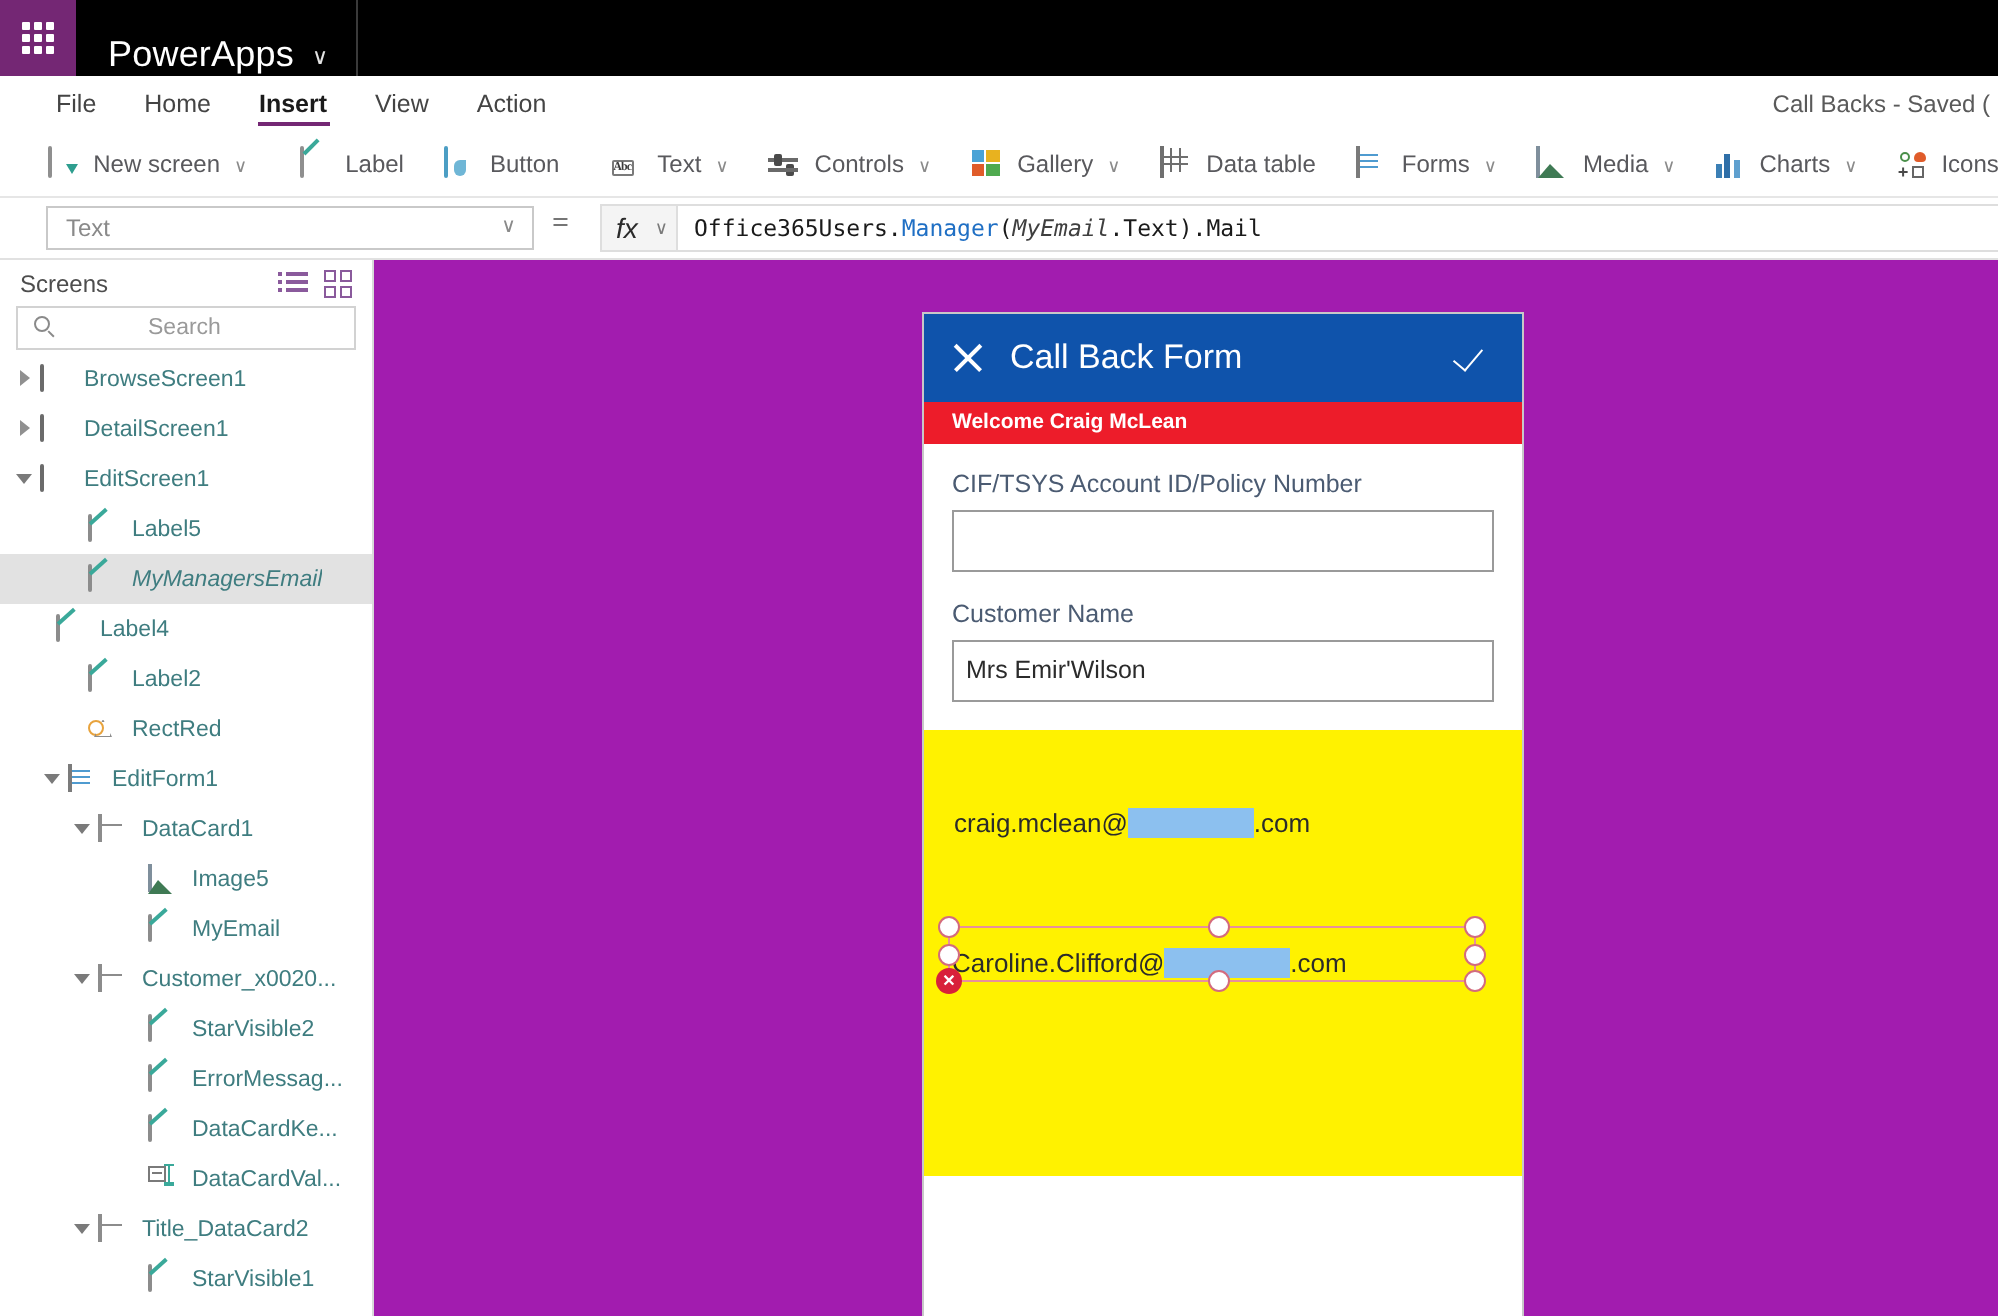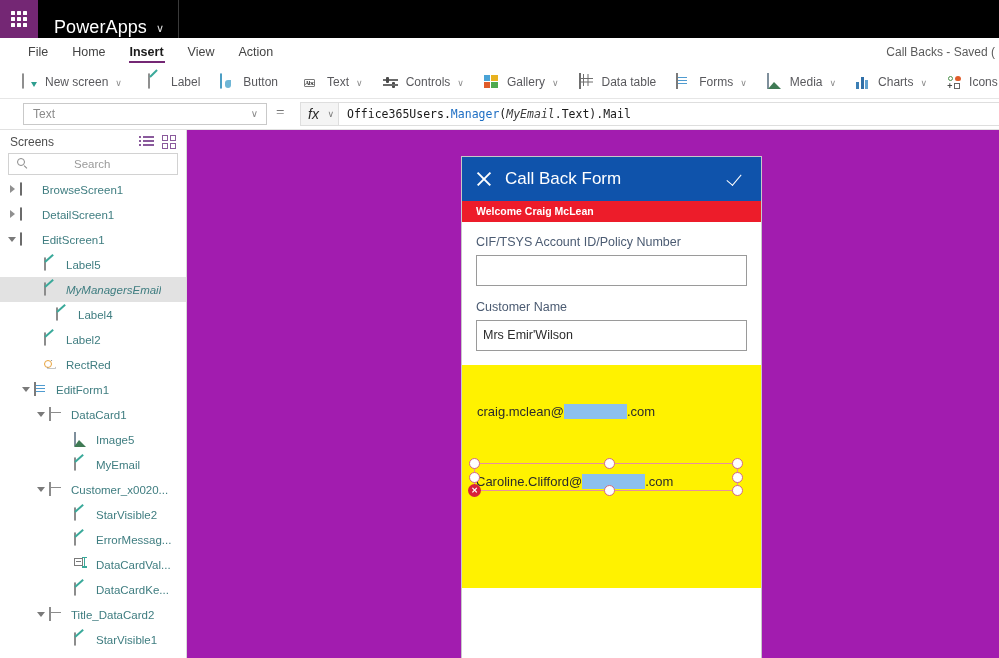--- a/index.html
+++ b/index.html
@@ -119,22 +119,23 @@
 
   
   .ribbon {
     position: absolute;
     left: 0; top: 66px;
     width: 999px; height: 33px;
     background: #ffffff;
     border-bottom: 1px solid #e6e6e6;
     display: flex;
     align-items: center;
-    padding-left: 12px;
-    box-sizing: border-box;
+    padding-left: 24px;
+    box-sizing: border-box;
+    justify-content: center;
   }
   .rb-item {
     display: flex;
     align-items: center;
     height: 26px;
     padding: 0 10px;
     cursor: pointer;
     white-space: nowrap;
     color: #59595d;
     font-size: 12px;
@@ -1051,21 +1052,21 @@
         <span class="tico"><span class="tico-label"></span></span>
         <span class="tlbl">Label5</span>
       </div>
 
       <div class="tnode sel" style="padding-left:32px">
         <span class="twisty"></span>
         <span class="tico"><span class="tico-label"></span></span>
         <span class="tlbl">MyManagersEmail</span>
       </div>
 
-      <div class="tnode" style="padding-left:44px">
+      <div class="tnode" style="padding-left:16px">
         <span class="twisty"></span>
         <span class="tico"><span class="tico-label"></span></span>
         <span class="tlbl">Label4</span>
       </div>
 
       <div class="tnode" style="padding-left:32px">
         <span class="twisty"></span>
         <span class="tico"><span class="tico-label"></span></span>
         <span class="tlbl">Label2</span>
       </div>
@@ -1113,28 +1114,28 @@
       </div>
 
       <div class="tnode" style="padding-left:62px">
         <span class="twisty"></span>
         <span class="tico"><span class="tico-label"></span></span>
         <span class="tlbl">ErrorMessag...</span>
       </div>
 
       <div class="tnode" style="padding-left:62px">
         <span class="twisty"></span>
+        <span class="tico"><span class="tico-label"></span></span>
+        <span class="tlbl">DataCardKe...</span>
+      </div>
+
+      <div class="tnode" style="padding-left:62px">
+        <span class="twisty"></span>
         <span class="tico"><span class="tico-input"><span></span></span></span>
         <span class="tlbl">DataCardVal...</span>
-      </div>
-
-      <div class="tnode" style="padding-left:62px">
-        <span class="twisty"></span>
-        <span class="tico"><span class="tico-label"></span></span>
-        <span class="tlbl">DataCardKe...</span>
       </div>
 
       <div class="tnode" style="padding-left:37px">
         <span class="twisty open"></span>
         <span class="tico"><span class="tico-card"></span></span>
         <span class="tlbl">Title_DataCard2</span>
       </div>
 
       <div class="tnode" style="padding-left:62px">
         <span class="twisty"></span>

